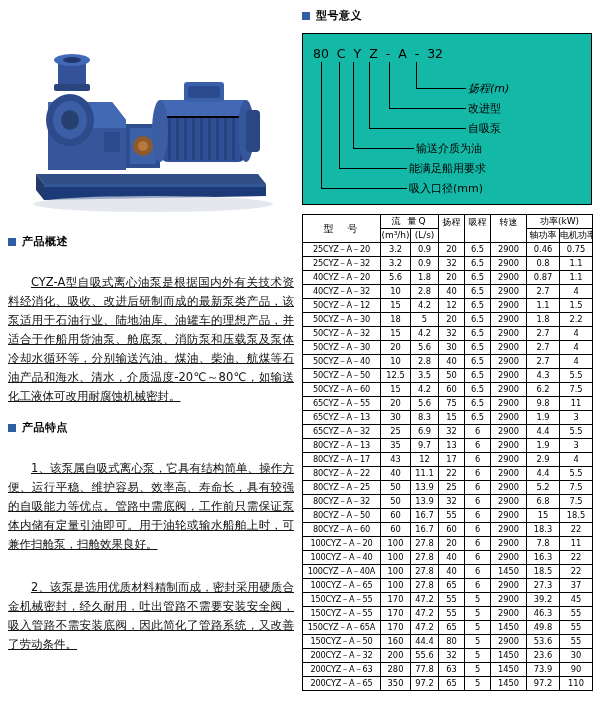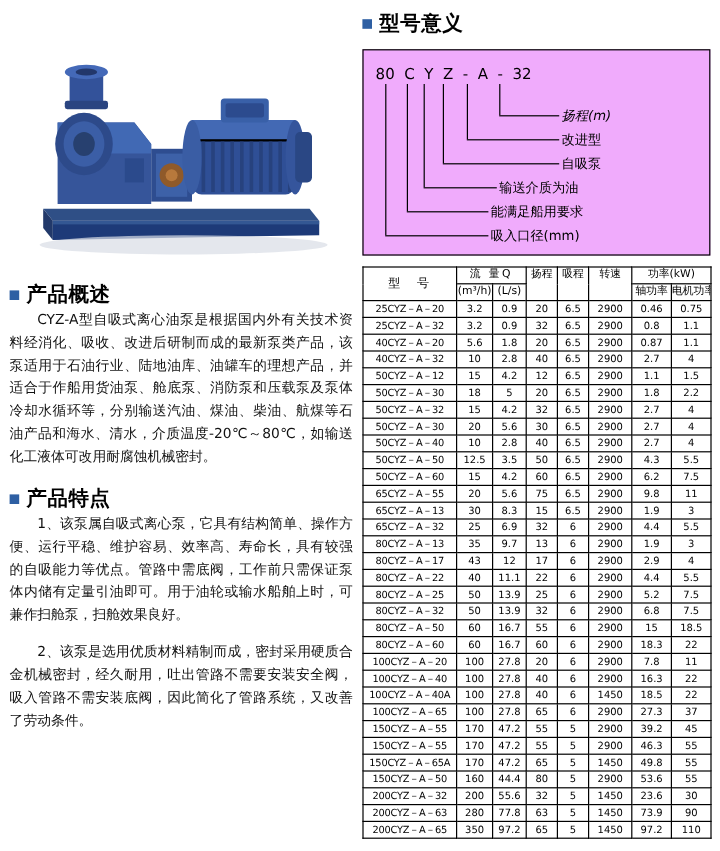--- a/index.html
+++ b/index.html
@@ -18,21 +18,21 @@
   .page {
     position: relative;
     width: 600px;
     height: 709px;
   }
 
   
   .sec-head {
     display: flex;
     align-items: center;
-    font-size: 17px;
+    font-size: 11px;
     font-weight: bold;
     color: #000;
     letter-spacing: 0.5px;
   }
   .sec-head .bullet {
     width: 8px;
     height: 8px;
     background: #2e5fa3;
     margin-right: 6px;
     display: inline-block;
@@ -63,22 +63,23 @@
     background: #ffffff;
   }
 
   .left-sec {
     margin-top: 14px;
   }
   .body-text {
     font-size: 11.5px;
     line-height: 19px;
     text-align: justify;
-    margin-top: 0;
+    margin-top: 24px;
     color: #111;
+    text-decoration: underline;
   }
   .indent {
     text-indent: 23px;
   }
 
   
   .right-col {
     position: absolute;
     left: 302px;
     top: 8px;
@@ -86,21 +87,21 @@
   }
 
   
   .model-box {
     margin-top: 10px;
     border: 1px solid #000;
     width: 290px;
     height: 172px;
     position: relative;
     box-sizing: border-box;
-    background: #f0abfc;
+    background: #14b8a6;
   }
   .model-code {
     position: absolute;
     top: 12px;
     left: 10px;
     font-size: 12.5px;
     letter-spacing: 0px;
     white-space: nowrap;
   }
   .model-code span {

